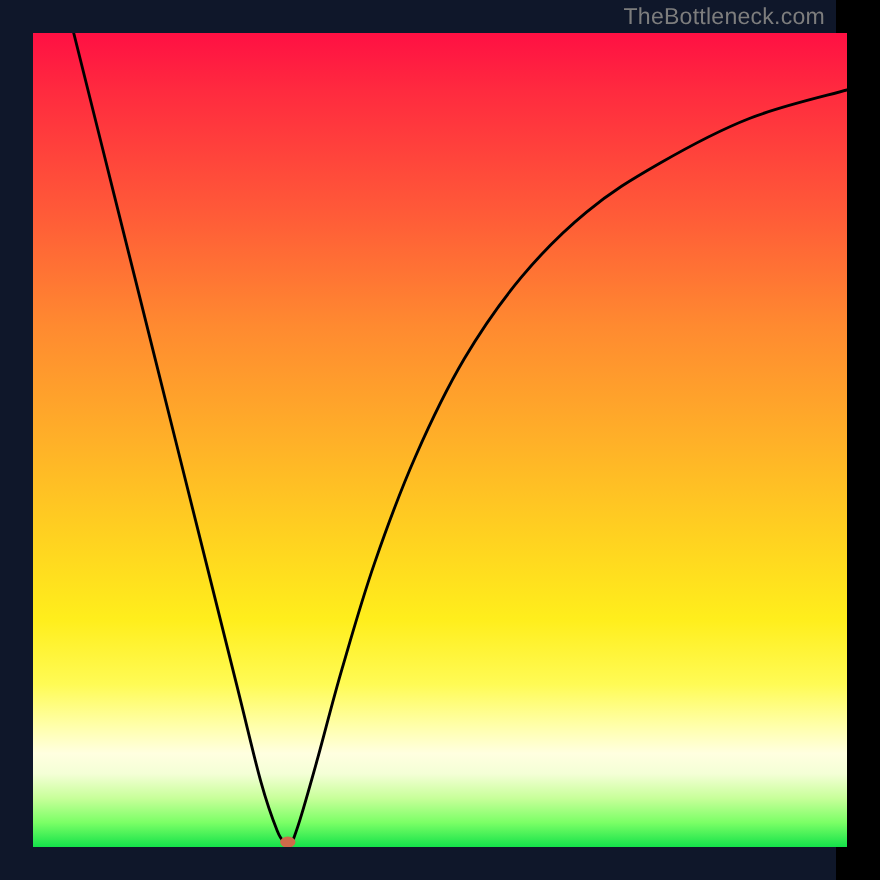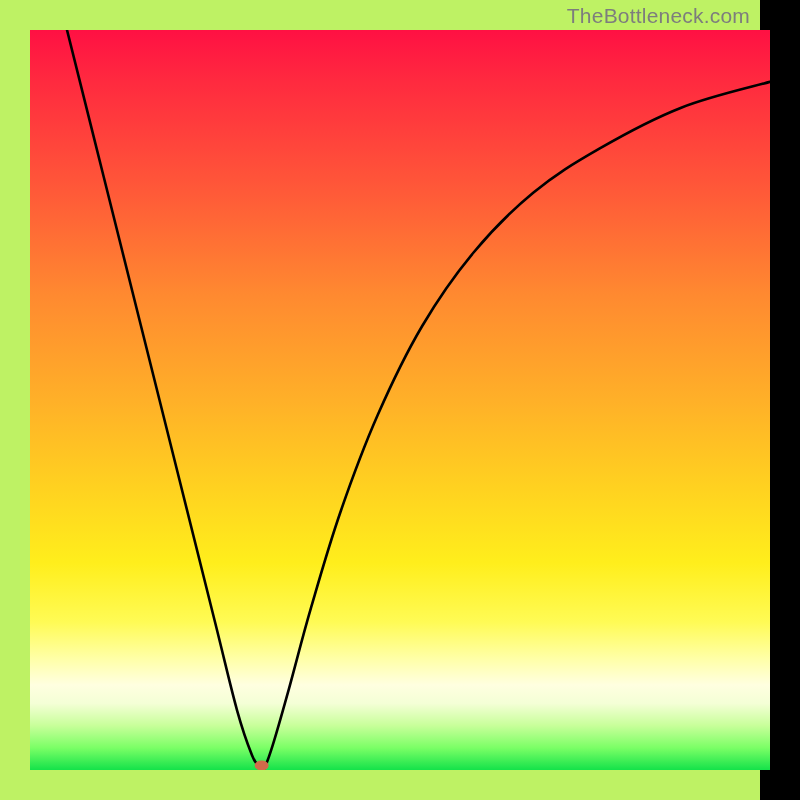--- a/index.html
+++ b/index.html
@@ -10,21 +10,21 @@
     background: #000;
     overflow: hidden;
     font-family: Arial, Helvetica, sans-serif;
   }
   .frame {
     position: absolute;
     top: 0;
     left: 0;
     width: 760px;
     height: 800px;
-    background: #bef264;
+    background: #0f172a;
   }
   .plot-area {
     position: absolute;
     top: 30px;
     left: 30px;
     width: 740px;
     height: 740px;
     
     background: linear-gradient(
       to bottom,

